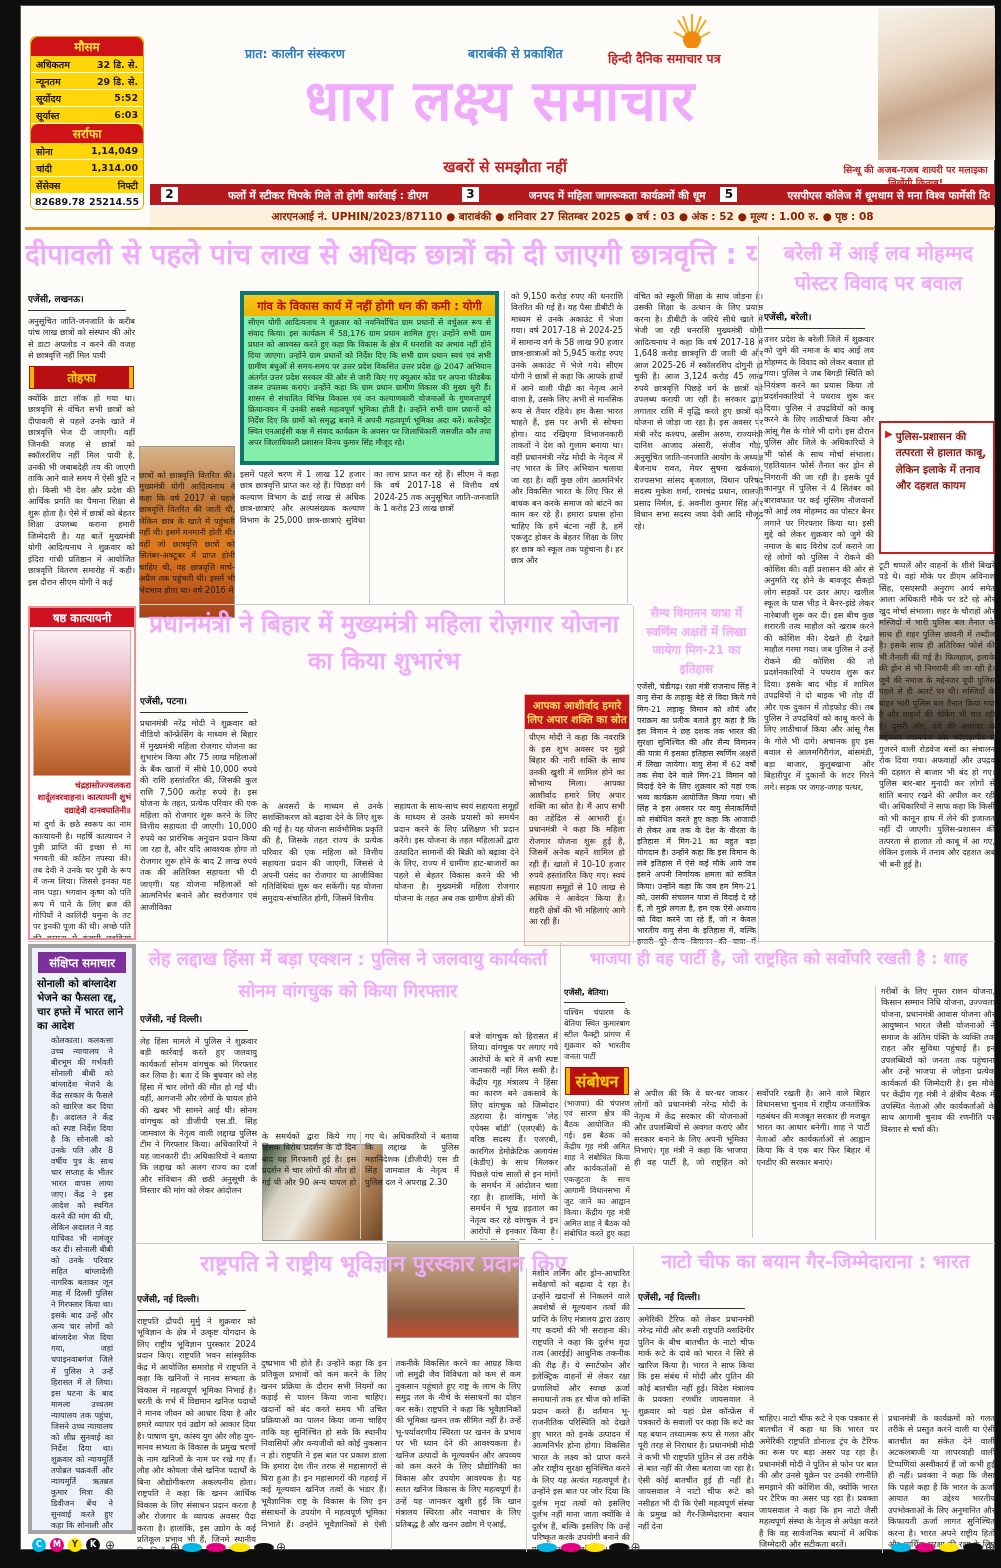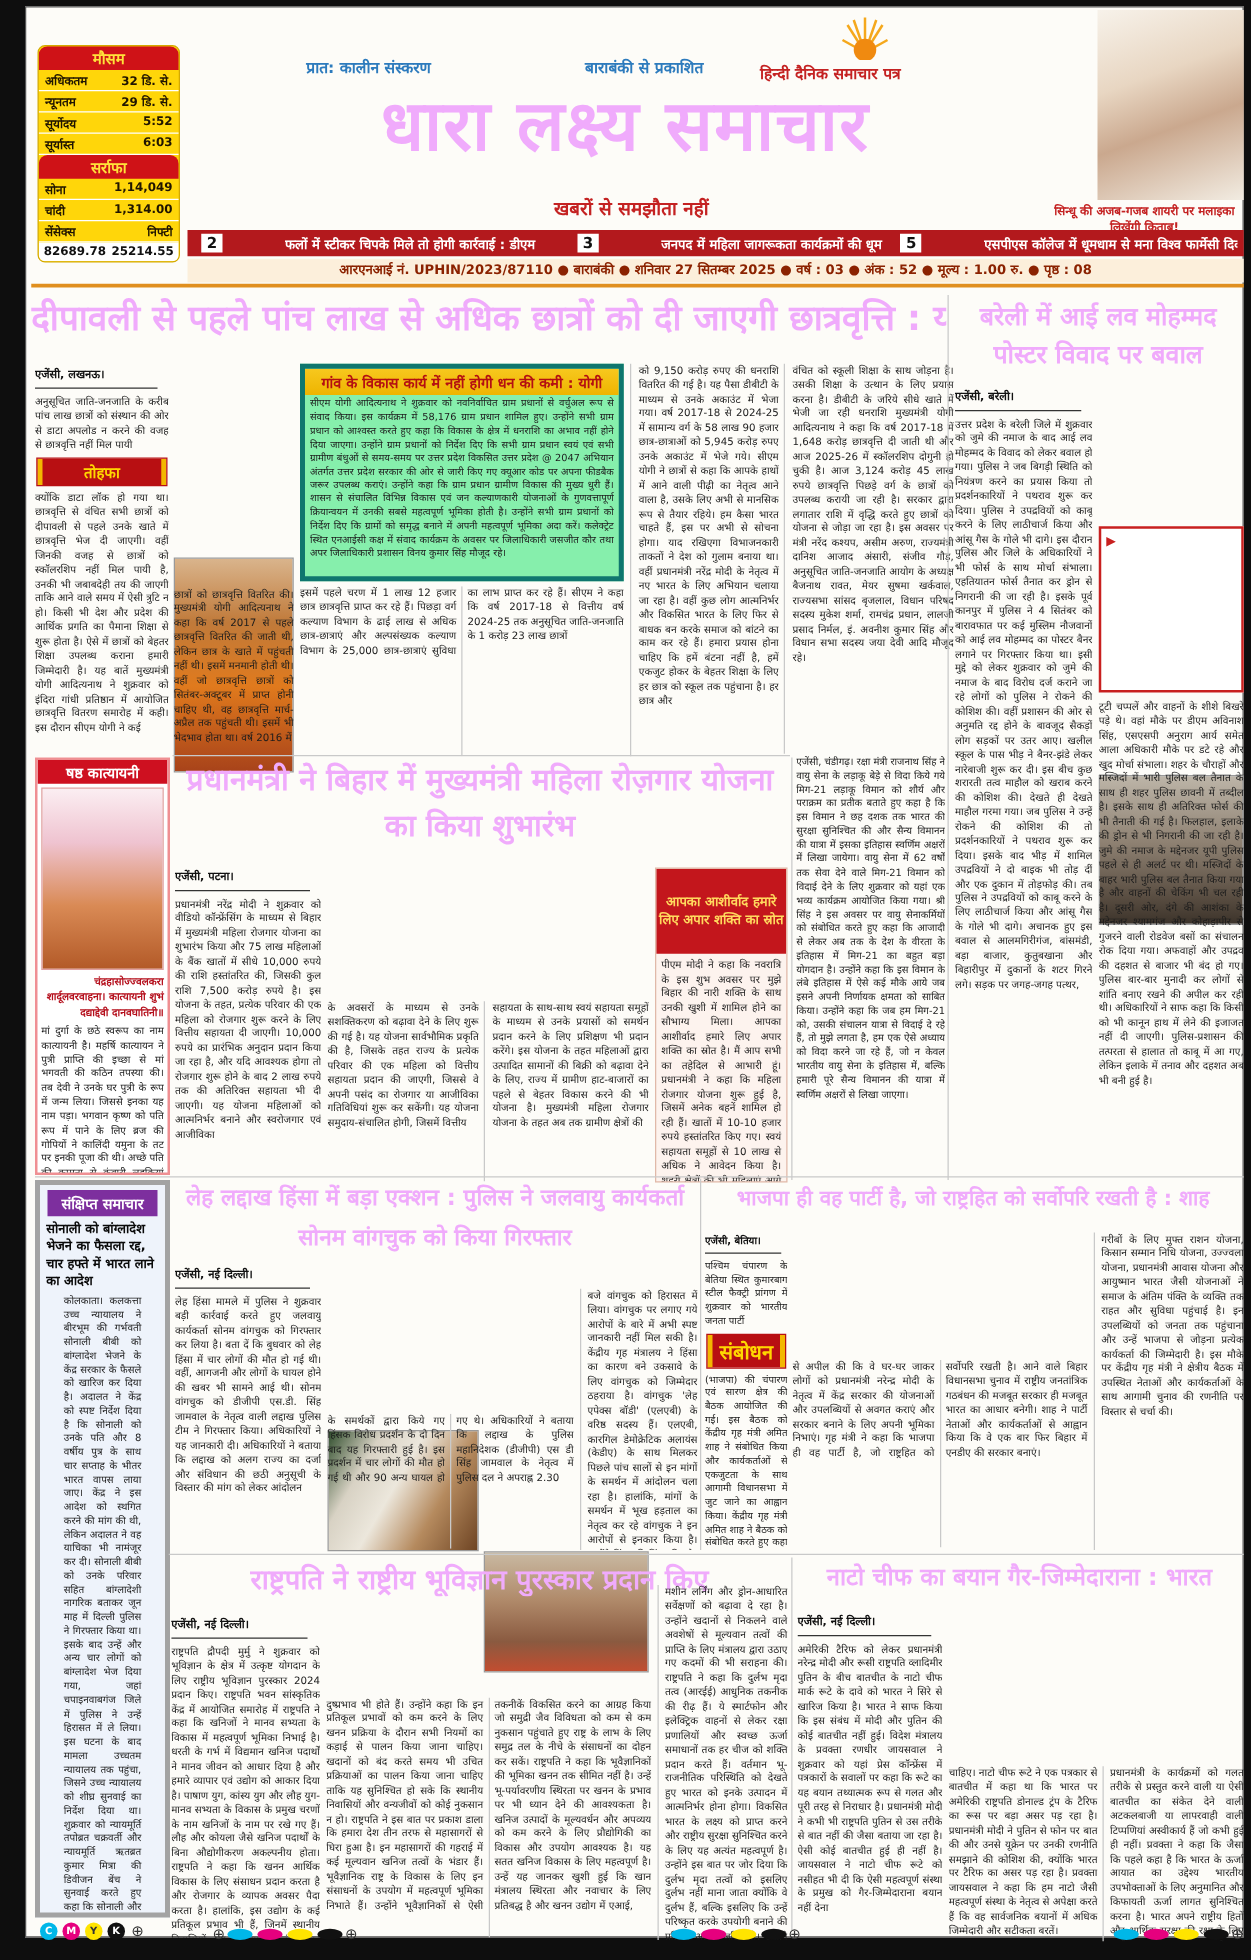--- a/index.html
+++ b/index.html
@@ -17,21 +17,21 @@
   
   .wbox{background:#ffd60a;border:1px solid #d4a900;border-radius:6px;overflow:hidden;}
   .whead{background:#cf1217;color:#ffe23a;font-weight:800;text-align:center;font-size:12px;padding:1px 0;border-radius:7px 7px 0 0;}
   .wrow{display:flex;justify-content:space-between;font-size:9.5px;font-weight:bold;color:#201500;padding:1.5px 5px;border-bottom:1px solid #fff;}
   .idxrow{display:flex;justify-content:space-between;background:#fff;font-size:9.5px;font-weight:bold;color:#111;padding:2px 4px;}
   .teaser{display:flex;align-items:center;background:#b3191d;height:21px;padding:0 5px;box-sizing:border-box;}
   .tnum{background:#fff;color:#111;font-weight:800;font-size:12px;width:17px;height:15px;line-height:15px;text-align:center;margin:0 6px;flex:none;}
   .tlabel{color:#fff;font-weight:bold;font-size:10.5px;white-space:nowrap;overflow:hidden;margin-left:44px;}
   .dateline{background:#fcefdb;color:#8b2200;font-weight:bold;font-size:10.5px;text-align:center;line-height:19px;white-space:nowrap;overflow:hidden;}
   .boxhead-gold{background:linear-gradient(180deg,#f7c81e,#eeb400);color:#b40f12;font-weight:800;font-size:11.5px;text-align:center;white-space:nowrap;overflow:hidden;padding:3px 2px;}
-  .redboxhead{background:#c3161c;color:#ffd95e;font-weight:800;font-size:10.5px;text-align:center;padding:20px 2px;line-height:1.35;}
+  .redboxhead{background:#c3161c;color:#ffd95e;font-weight:800;font-size:10.5px;text-align:center;padding:3px 2px;line-height:1.35;}
   .quotebox{border:2px solid #c8201f;background:#fff;display:flex;padding:5px 4px;box-sizing:border-box;}
   .qarrow{color:#c8201f;font-size:10px;margin-right:3px;flex:none;}
   .qtext{color:#8c1b12;font-weight:bold;font-size:10.5px;line-height:1.55;}
   .panel-kat{border:2px solid #ef8f92;background:#fff;box-sizing:border-box;overflow:hidden;}
   .kat-head{background:#ce1020;color:#fff;font-weight:800;font-size:11.5px;text-align:center;padding:2px 0;}
   .panel-brief{border:4px solid #a3a3a3;background:#eef3fb;box-sizing:border-box;overflow:hidden;padding-bottom:4px;}
   .brief-head{background:#7d2f9e;color:#fff;font-weight:800;font-size:11.5px;text-align:center;padding:3px 0;margin:4px 6px;}
   .brief-h{font-weight:800;font-size:10.3px;line-height:1.35;color:#0a0a0a;margin:4px 5px 2px 5px;}
   .brief-b{font-size:8px;line-height:1.38;text-align:justify;color:#1c1c1c;margin:0 19px;}
   .shloka{color:#b5101d;font-weight:bold;font-size:8.3px;text-align:right;line-height:1.5;margin:3px 3px;}
@@ -136,20 +136,21 @@
 
 <div class="abs vline" style="left:758px;top:236px;height:708px;"></div>
 <div class="abs art-head" style="left:762px;top:238px;width:233px;font-size:20px;line-height:1.5;">बरेली में आई लव मोहम्मद पोस्टर विवाद पर बवाल</div>
 <div class="abs" style="left:764px;top:310px;width:110px;height:634px;overflow:hidden;">
   <div class="byline">एजेंसी, बरेली।</div>
   <div class="body-text">उत्तर प्रदेश के बरेली जिले में शुक्रवार को जुमे की नमाज के बाद आई लव मोहम्मद के विवाद को लेकर बवाल हो गया। पुलिस ने जब बिगड़ी स्थिति को नियंत्रण करने का प्रयास किया तो प्रदर्शनकारियों ने पथराव शुरू कर दिया। पुलिस ने उपद्रवियों को काबू करने के लिए लाठीचार्ज किया और आंसू गैस के गोले भी दागे। इस दौरान पुलिस और जिले के अधिकारियों ने भी फोर्स के साथ मोर्चा संभाला। एहतियातन फोर्स तैनात कर ड्रोन से निगरानी की जा रही है। इसके पूर्व कानपुर में पुलिस ने 4 सितंबर को बारावफात पर कई मुस्लिम नौजवानों को आई लव मोहम्मद का पोस्टर बैनर लगाने पर गिरफ्तार किया था। इसी मुद्दे को लेकर शुक्रवार को जुमे की नमाज के बाद विरोध दर्ज कराने जा रहे लोगों को पुलिस ने रोकने की कोशिश की। वहीं प्रशासन की ओर से अनुमति रद्द होने के बावजूद सैकड़ों लोग सड़कों पर उतर आए। खलील स्कूल के पास भीड़ ने बैनर-झंडे लेकर नारेबाजी शुरू कर दी। इस बीच कुछ शरारती तत्व माहौल को खराब करने की कोशिश की। देखते ही देखते माहौल गरमा गया। जब पुलिस ने उन्हें रोकने की कोशिश की तो प्रदर्शनकारियों ने पथराव शुरू कर दिया। इसके बाद भीड़ में शामिल उपद्रवियों ने दो बाइक भी तोड़ दीं और एक दुकान में तोड़फोड़ की। तब पुलिस ने उपद्रवियों को काबू करने के लिए लाठीचार्ज किया और आंसू गैस के गोले भी दागे। अचानक हुए इस बवाल से आलमगिरीगंज, बांसमंडी, बड़ा बाजार, कुतुबखाना और बिहारीपुर में दुकानों के शटर गिरने लगे। सड़क पर जगह-जगह पत्थर,</div>
 </div>
 <div class="abs photo" style="left:879px;top:296px;width:116px;height:120px;background:linear-gradient(180deg,#bdb5a8 0%,#8e8172 45%,#5c5044 80%,#3c332a 100%);"></div>
 <div class="abs quotebox" style="left:879px;top:421px;width:116px;height:133px;">
   <span class="qarrow">▶</span>
+  <span class="qtext">पुलिस-प्रशासन की तत्परता से हालात काबू, लेकिन इलाके में तनाव और दहशत कायम</span>
 </div>
 <div class="abs body-text" style="left:879px;top:560px;width:116px;height:384px;">टूटी चप्पलें और वाहनों के शीशे बिखरे पड़े थे। वहां मौके पर डीएम अविनाश सिंह, एसएसपी अनुराग आर्य समेत आला अधिकारी मौके पर डटे रहे और खुद मोर्चा संभाला। शहर के चौराहों और मस्जिदों में भारी पुलिस बल तैनात के साथ ही शहर पुलिस छावनी में तब्दील है। इसके साथ ही अतिरिक्त फोर्स की भी तैनाती की गई है। फिलहाल, इलाके की ड्रोन से भी निगरानी की जा रही है। जुमे की नमाज के मद्देनजर यूपी पुलिस पहले से ही अलर्ट पर थी। मस्जिदों के बाहर भारी पुलिस बल तैनात किया गया है और वाहनों की चेकिंग भी चल रही है। दूसरी ओर, दंगे की आशंका के मद्देनजर श्यामगंज और कोहाड़ापीर से गुजरने वाली रोडवेज बसों का संचालन रोक दिया गया। अफवाहों और उपद्रव की दहशत से बाजार भी बंद हो गए। पुलिस बार-बार मुनादी कर लोगों से शांति बनाए रखने की अपील कर रही थी। अधिकारियों ने साफ कहा कि किसी को भी कानून हाथ में लेने की इजाजत नहीं दी जाएगी। पुलिस-प्रशासन की तत्परता से हालात तो काबू में आ गए, लेकिन इलाके में तनाव और दहशत अब भी बनी हुई है।</div>
 
 <div class="abs panel-kat" style="left:28px;top:606px;width:108px;height:334px;">
   <div class="kat-head">षष्ठ कात्यायनी</div>
   <div class="photo" style="width:98px;height:146px;margin:3px auto;background:linear-gradient(180deg,#fbeef2 0%,#efc3d0 30%,#d98a55 65%,#b35a28 100%);border:1px solid #e0a0a0;"></div>
   <div class="shloka">चंद्रहासोज्ज्वलकरा शार्दूलवरवाहना। कात्यायनी शुभं दद्याद्देवी दानवघातिनी॥</div>
   <div class="body-text" style="font-size:8.1px;padding:0 3px;">मां दुर्गा के छठे स्वरूप का नाम कात्यायनी है। महर्षि कात्यायन ने पुत्री प्राप्ति की इच्छा से मां भगवती की कठिन तपस्या की। तब देवी ने उनके घर पुत्री के रूप में जन्म लिया। जिससे इनका यह नाम पड़ा। भगवान कृष्ण को पति रूप में पाने के लिए ब्रज की गोपियों ने कालिंदी यमुना के तट पर इनकी पूजा की थी। अच्छे पति की कामना से कुंवारी लड़कियां इनका व्रत रखती हैं।</div>
 </div>
 
@@ -171,20 +172,21 @@
 <div class="abs photo" style="left:387px;top:700px;width:132px;height:97px;background:linear-gradient(180deg,#c9b9a2 0%,#b08a6a 40%,#8a5a40 75%,#c24d30 100%);"></div>
 <div class="abs body-text" style="left:262px;top:801px;width:121px;height:144px;">के अवसरों के माध्यम से उनके सशक्तिकरण को बढ़ावा देने के लिए शुरू की गई है। यह योजना सार्वभौमिक प्रकृति की है, जिसके तहत राज्य के प्रत्येक परिवार की एक महिला को वित्तीय सहायता प्रदान की जाएगी, जिससे वे अपनी पसंद का रोजगार या आजीविका गतिविधियां शुरू कर सकेंगी। यह योजना समुदाय-संचालित होगी, जिसमें वित्तीय</div>
 <div class="abs body-text" style="left:387px;top:801px;width:132px;height:144px;border-left:1px solid #c9c9c9;padding-left:6px;box-sizing:border-box;">सहायता के साथ-साथ स्वयं सहायता समूहों के माध्यम से उनके प्रयासों को समर्थन प्रदान करने के लिए प्रशिक्षण भी प्रदान करेंगे। इस योजना के तहत महिलाओं द्वारा उत्पादित सामानों की बिक्री को बढ़ावा देने के लिए, राज्य में ग्रामीण हाट-बाजारों का पहले से बेहतर विकास करने की भी योजना है। मुख्यमंत्री महिला रोजगार योजना के तहत अब तक ग्रामीण क्षेत्रों की</div>
 <div class="abs" style="left:524px;top:694px;width:106px;height:252px;overflow:hidden;border:1px solid #e0b9a9;background:#fdf3ee;box-sizing:border-box;">
   <div class="redboxhead">आपका आशीर्वाद हमारे लिए अपार शक्ति का स्रोत</div>
   <div class="body-text" style="padding:3px 4px;">पीएम मोदी ने कहा कि नवरात्रि के इस शुभ अवसर पर मुझे बिहार की नारी शक्ति के साथ उनकी खुशी में शामिल होने का सौभाग्य मिला। आपका आशीर्वाद हमारे लिए अपार शक्ति का स्रोत है। मैं आप सभी का तहेदिल से आभारी हूं। प्रधानमंत्री ने कहा कि महिला रोजगार योजना शुरू हुई है, जिसमें अनेक बहनें शामिल हो रही हैं। खातों में 10-10 हजार रुपये हस्तांतरित किए गए। स्वयं सहायता समूहों से 10 लाख से अधिक ने आवेदन किया है। शहरी क्षेत्रों की भी महिलाएं आगे आ रही हैं।</div>
 </div>
 
 <div class="abs vline" style="left:633px;top:606px;height:338px;"></div>
 <div class="abs" style="left:637px;top:604px;width:119px;height:342px;overflow:hidden;">
+  <div class="art-head" style="font-size:12px;line-height:1.55;margin-bottom:3px;">सैन्य विमानन यात्रा में स्वर्णिम अक्षरों में लिखा जायेगा मिग-21 का इतिहास</div>
   <div class="body-text" style="font-size:7.9px;">एजेंसी, चंडीगढ़। रक्षा मंत्री राजनाथ सिंह ने वायु सेना के लड़ाकू बेड़े से विदा किये गये मिग-21 लड़ाकू विमान को शौर्य और पराक्रम का प्रतीक बताते हुए कहा है कि इस विमान ने छह दशक तक भारत की सुरक्षा सुनिश्चित की और सैन्य विमानन की यात्रा में इसका इतिहास स्वर्णिम अक्षरों में लिखा जायेगा। वायु सेना में 62 वर्षों तक सेवा देने वाले मिग-21 विमान को विदाई देने के लिए शुक्रवार को यहां एक भव्य कार्यक्रम आयोजित किया गया। श्री सिंह ने इस अवसर पर वायु सेनाकर्मियों को संबोधित करते हुए कहा कि आजादी से लेकर अब तक के देश के वीरता के इतिहास में मिग-21 का बहुत बड़ा योगदान है। उन्होंने कहा कि इस विमान के लंबे इतिहास में ऐसे कई मौके आये जब इसने अपनी निर्णायक क्षमता को साबित किया। उन्होंने कहा कि जब हम मिग-21 को, उसकी संचालन यात्रा से विदाई दे रहे हैं, तो मुझे लगता है, हम एक ऐसे अध्याय को विदा करने जा रहे हैं, जो न केवल भारतीय वायु सेना के इतिहास में, बल्कि हमारी पूरे सैन्य विमानन की यात्रा में स्वर्णिम अक्षरों से लिखा जाएगा।</div>
 </div>
 
 <div class="abs hline" style="left:28px;top:941px;width:967px;"></div>
 <div class="abs art-head" style="left:138px;top:943px;width:420px;font-size:18px;line-height:1.75;">लेह लद्दाख हिंसा में बड़ा एक्शन : पुलिस ने जलवायु कार्यकर्ता सोनम वांगचुक को किया गिरफ्तार</div>
 <div class="abs" style="left:140px;top:1012px;width:117px;height:228px;overflow:hidden;">
   <div class="byline">एजेंसी, नई दिल्ली।</div>
   <div class="body-text">लेह हिंसा मामले में पुलिस ने शुक्रवार बड़ी कार्रवाई करते हुए जलवायु कार्यकर्ता सोनम वांगचुक को गिरफ्तार कर लिया है। बता दें कि बुधवार को लेह हिंसा में चार लोगों की मौत हो गई थी। वहीं, आगजनी और लोगों के घायल होने की खबर भी सामने आई थी। सोनम वांगचुक को डीजीपी एस.डी. सिंह जामवाल के नेतृत्व वाली लद्दाख पुलिस टीम ने गिरफ्तार किया। अधिकारियों ने यह जानकारी दी। अधिकारियों ने बताया कि लद्दाख को अलग राज्य का दर्जा और संविधान की छठी अनुसूची के विस्तार की मांग को लेकर आंदोलन</div>
 </div>
 

